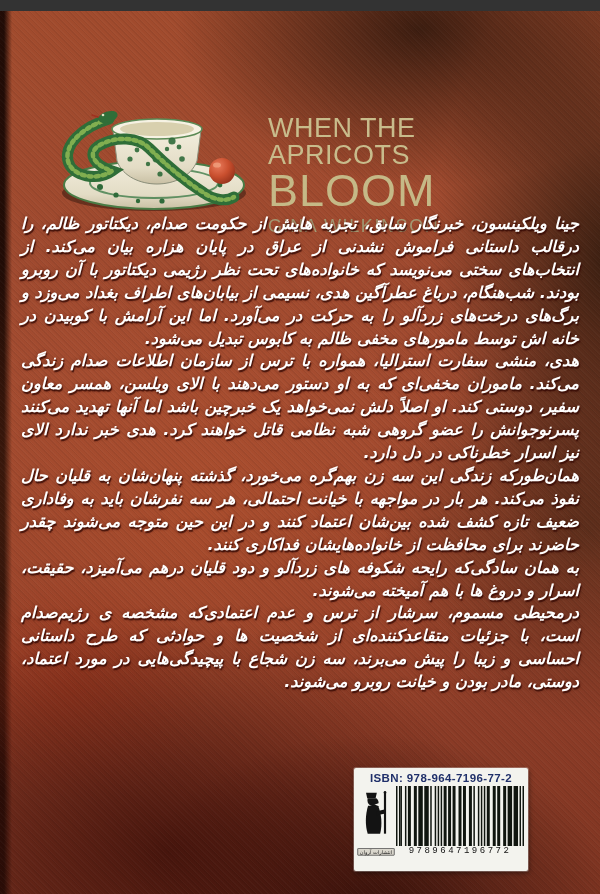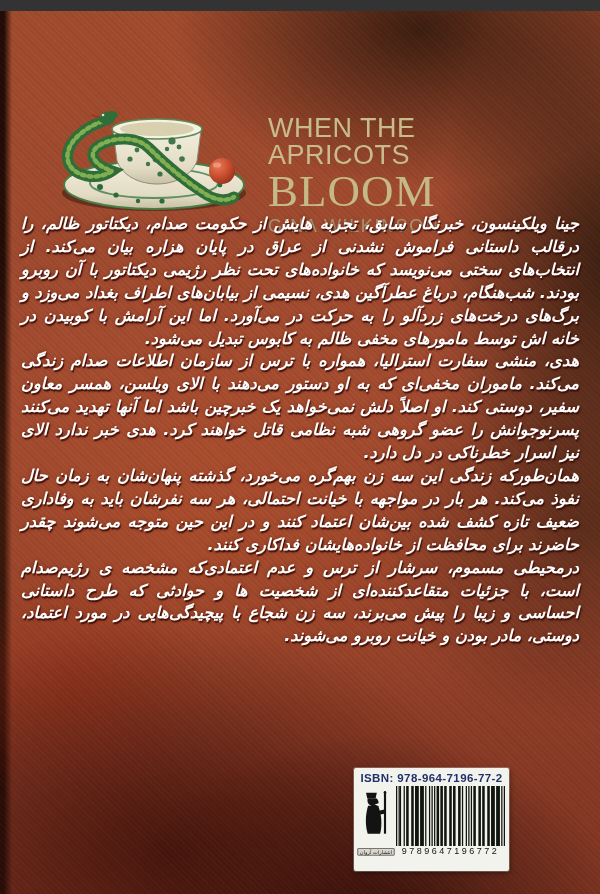--- a/index.html
+++ b/index.html
@@ -19,57 +19,57 @@
       radial-gradient(ellipse 330px 240px at 62% 101%, rgba(38,10,6,.8), rgba(38,10,6,0) 75%),
       radial-gradient(ellipse 200px 160px at 12% 76%, rgba(150,45,22,.5), rgba(150,45,22,0) 70%),
       radial-gradient(ellipse 520px 420px at 34% 56%, rgba(205,95,45,.32), rgba(205,95,45,0) 70%),
       linear-gradient(90deg, #220c06 0px, #220c06 4px, rgba(34,12,6,0) 12px),
       linear-gradient(180deg, #a14b2d 0%, #9e4930 42%, #93402a 68%, #7e3421 100%);
   }
   
   .titleblock{position:absolute;left:268px;top:104px;color:#c8bc8c;
     font-family:"Liberation Sans",sans-serif;}
   .titleblock .tl{font-size:27px;line-height:27px;letter-spacing:.5px;font-weight:400;}
-  .titleblock .tl-big{font-size:45px;line-height:44px;letter-spacing:1px;font-weight:400;color:#c5b987;font-family:Liberation Serif, serif;}
+  .titleblock .tl-big{font-size:45px;line-height:44px;letter-spacing:1px;font-weight:400;color:#c5b987;}
   .titleblock .author{font-size:18px;line-height:24px;letter-spacing:1.6px;color:#a3987а;color:#a39873;margin-top:1px;}
   
   .teacup{position:absolute;left:52px;top:90px;width:214px;height:114px;}
   
   .synopsis{
     position:absolute;left:21px;top:202px;width:558px;
     direction:rtl;text-align:justify;
     color:#ffffff;font-weight:700;
     font-size:16.2px;line-height:22.9px;
     text-shadow:1px 1.5px 1px rgba(55,10,5,.85), 0 0 4px rgba(55,10,5,.4);
   }
   .synopsis p{margin:0;padding:0;font-style:italic;}
   
   .isbnbox{
-    position:absolute;left:354px;top:757px;width:155px;height:103px;
+    position:absolute;left:354px;top:757px;width:174px;height:103px;
     background:#f3f3ee;border-radius:2px;
     box-shadow:0 0 0 1px rgba(255,255,255,.25), 1px 2px 5px rgba(0,0,0,.45);
     padding:3px 4px 4px 4px;box-sizing:border-box;
   }
   .isbn-label{
     font-family:"Liberation Sans",sans-serif;
     font-size:11.5px;font-weight:700;letter-spacing:.4px;
     color:#20306a;text-align:center;white-space:nowrap;line-height:14px;
   }
   .isbn-body{display:flex;align-items:stretch;height:80px;margin-top:1px;}
   .pub-logo{width:36px;display:flex;flex-direction:column;align-items:center;justify-content:flex-start;}
   .pub-logo svg{width:30px;height:62px;}
   .pub-caption{
     font-size:6px;line-height:7px;color:#1a1a1a;direction:rtl;
     background:#d9d6cc;border:1px solid #555;border-radius:1px;
     padding:0 2px;white-space:nowrap;transform:scale(.85);transform-origin:top center;
   }
   .barcode{flex:1;display:flex;flex-direction:column;margin-left:2px;}
   .barcode svg{width:100%;height:60px;display:block;}
   .barcode-digits{
-    font-family:Liberation Sans, sans-serif;
+    font-family:Liberation Mono, monospace;
     font-size:9px;line-height:11px;color:#111;
     letter-spacing:2.5px;text-align:center;white-space:nowrap;overflow:hidden;
   }
 </style>
 </head>
 <body>
 
 <div class="cover">
 
   <svg class="teacup" viewBox="0 0 214 114" xmlns="http://www.w3.org/2000/svg">
@@ -138,21 +138,22 @@
   <div class="titleblock">
     <div class="tl">WHEN THE</div>
     <div class="tl">APRICOTS</div>
     <div class="tl tl-big">BLOOM</div>
     <div class="author">GINA WILKINSON</div>
   </div>
 
   <div class="synopsis">
     <p>جینا ویلکینسون، خبرنگار سابق، تجربه هایش از حکومت صدام، دیکتاتور ظالم، را درقالب داستانی فراموش نشدنی از عراق در پایان هزاره بیان می‌کند. از انتخاب‌های سختی می‌نویسد که خانواده‌های تحت نظر رژیمی دیکتاتور با آن روبرو بودند. شب‌هنگام، درباغ عطرآگین هدی، نسیمی از بیابان‌های اطراف بغداد می‌وزد و برگ‌های درخت‌های زردآلو را به حرکت در می‌آورد. اما این آرامش با کوبیدن در خانه اش توسط مامورهای مخفی ظالم به کابوس تبدیل می‌شود.</p>
     <p>هدی، منشی سفارت استرالیا، همواره با ترس از سازمان اطلاعات صدام زندگی می‌کند. ماموران مخفی‌ای که به او دستور می‌دهند با الای ویلسن، همسر معاون سفیر، دوستی کند. او اصلاً دلش نمی‌خواهد یک خبرچین باشد اما آنها تهدید می‌کنند پسرنوجوانش را عضو گروهی شبه نظامی قاتل خواهند کرد. هدی خبر ندارد الای نیز اسرار خطرناکی در دل دارد.</p>
-    <p>همان‌طورکه زندگی این سه زن بهم‌گره می‌خورد، گذشته پنهان‌شان به زمان حال نفوذ می‌کند. هر بار در مواجهه با خیانت احتمالی، هر سه نفرشان باید به وفاداری ضعیف تازه کشف شده بین‌شان اعتماد کنند و در این حین متوجه می‌شوند چقدر حاضرند برای محافظت از خانواده‌هایشان فداکاری کنند.</p>
+    <p>همان‌طورکه زندگی این سه زن بهم‌گره می‌خورد، گذشته پنهان‌شان به قلیان حال نفوذ می‌کند. هر بار در مواجهه با خیانت احتمالی، هر سه نفرشان باید به وفاداری ضعیف تازه کشف شده بین‌شان اعتماد کنند و در این حین متوجه می‌شوند چقدر حاضرند برای محافظت از خانواده‌هایشان فداکاری کنند.</p>
+    <p>به همان سادگی‌که رایحه شکوفه های زردآلو و دود قلیان درهم می‌آمیزد، حقیقت، اسرار و دروغ ها با هم آمیخته می‌شوند.</p>
     <p>درمحیطی مسموم، سرشار از ترس و عدم اعتمادی‌که مشخصه ی رژیم‌صدام است، با جزئیات متقاعدکننده‌ای از شخصیت ها و حوادثی که طرح داستانی احساسی و زیبا را پیش می‌برند، سه زن شجاع با پیچیدگی‌هایی در مورد اعتماد، دوستی، مادر بودن و خیانت روبرو می‌شوند.</p>
   </div>
 
   <div class="isbnbox">
     <div class="isbn-label">ISBN: 978-964-7196-77-2</div>
     <div class="isbn-body">
       <div class="pub-logo">
         <svg viewBox="0 0 36 64" xmlns="http://www.w3.org/2000/svg">
           <g fill="#131313">
             <rect x="27.5" y="2" width="2.6" height="50"></rect>

